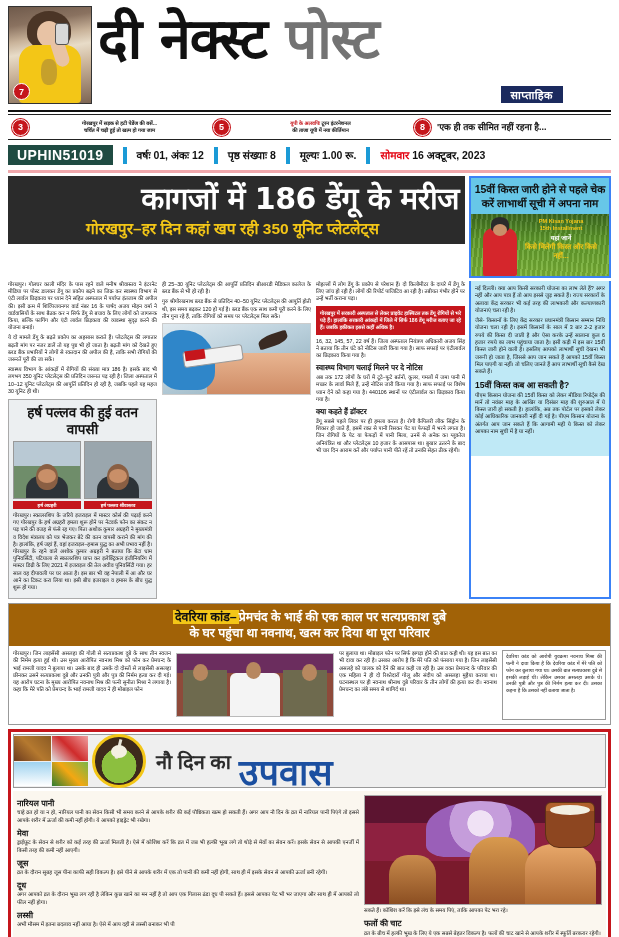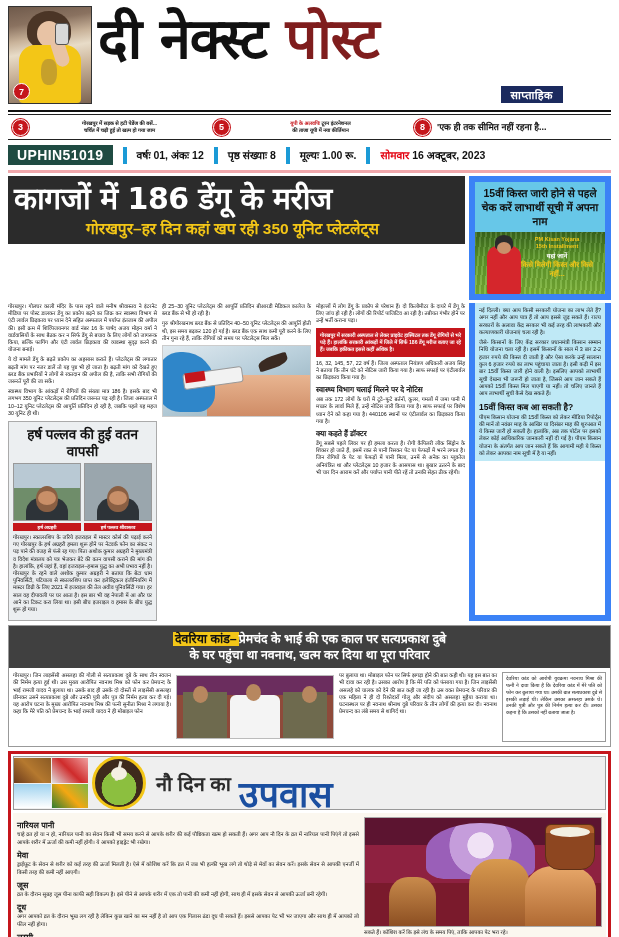--- a/index.html
+++ b/index.html
@@ -30,21 +30,21 @@
     position:absolute;left:4px;bottom:3px;width:15px;height:15px;border-radius:50%;
     background:#c5161c;color:#fff;font-size:9px;font-weight:bold;
     display:flex;align-items:center;justify-content:center;border:1px solid #fff;
   }
   .mast-title-wrap{flex:1;position:relative;padding-left:6px;}
   .mast-title{
     font-family:"DejaVu Sans",sans-serif;
     font-size:56px;line-height:62px;font-weight:bold;letter-spacing:-1px;
     color:#111;white-space:nowrap;margin-top:2px;
   }
-  .mast-title .red{color:#7f1d1d;}
+  .mast-title .red{color:#737373;}
   .mast-sub{
     position:absolute;right:48px;top:64px;
     background:#1b2a5e;color:#fff;font-size:11px;font-weight:bold;
     padding:1px 10px;letter-spacing:.5px;margin-top:16px;
   }
   .mast-rule{height:2px;background:#111;margin:0 8px;}
 
   
   .teasers{
     display:flex;align-items:center;height:24px;margin:2px 8px 0 8px;
@@ -74,47 +74,47 @@
 
   
   .body-wrap{padding:0 8px;box-sizing:border-box;}
 
   
   .lead-row{display:flex;gap:4px;margin-top:3px;}
   .lead-left{flex:1;min-width:0;}
   .lead-black{background:#2b2b2b;padding:6px 6px 5px 6px;}
   .lead-h1{
     color:#fff;font-family:"DejaVu Sans",sans-serif;font-weight:bold;
-    font-size:30px;line-height:33px;text-align:left;letter-spacing:-.5px;white-space:nowrap;
+    font-size:30px;line-height:33px;text-align:right;letter-spacing:-.5px;white-space:nowrap;
   }
   .lead-h2-wrap{background:#2b2b2b;padding:0 14px 6px 6px;}
   .lead-h2{
     color:#f3c617;font-weight:bold;font-size:15.5px;line-height:18px;text-align:center;white-space:nowrap;
   }
   .lead-right{
-    flex:0 0 142px;width:142px;border:6px solid #3b82f6;box-sizing:border-box;background:#fff;
+    flex:0 0 142px;width:142px;border:2px solid #3b82f6;box-sizing:border-box;background:#fff;
   }
   .sb-head{
     background:#67c7e8;color:#111;font-weight:bold;font-size:10.5px;line-height:14px;
     text-align:center;padding:4px 3px;
   }
   .sb-img{
     height:62px;position:relative;overflow:hidden;
     background:linear-gradient(180deg,#3c6b1e 0%,#5e9a2a 40%,#7cb437 100%);
   }
   .sb-img .stalks{position:absolute;inset:0;
     background:repeating-linear-gradient(96deg,rgba(255,255,255,.10) 0 2px,rgba(0,0,0,.10) 2px 5px);}
   .sb-farmer{position:absolute;left:12px;bottom:0;width:34px;height:48px;background:#d5262c;border-radius:10px 10px 2px 2px;}
   .sb-farmer:before{content:"";position:absolute;left:8px;top:-11px;width:18px;height:14px;background:#2b2b2b;border-radius:50% 50% 20% 20%;}
   .sb-farmer:after{content:"";position:absolute;left:10px;top:-4px;width:14px;height:12px;background:#c9906a;border-radius:50%;}
   .sb-cap{position:absolute;right:4px;top:4px;width:88px;text-align:center;}
   .sb-cap .l1{color:#f3c617;font-size:5.6px;font-weight:bold;line-height:7px;}
   .sb-cap .l2{color:#fff;font-size:6.4px;font-weight:bold;line-height:8px;margin-top:2px;}
   .sb-cap .l3{color:#f3c617;font-size:7px;font-weight:bold;line-height:9px;}
-  .sb-body{background:#bfe9f6;padding:4px 4px 1px 4px;}
+  .sb-body{background:#bfe9f6;padding:4px 4px 18px 4px;}
   .sb-body p{margin:0 0 3px 0;font-size:5.4px;line-height:7.3px;color:#111;text-align:justify;}
   .sb-sub{font-size:8.5px;font-weight:bold;color:#111;margin:3px 0 2px 0;}
 
   
   .mid-row{display:flex;gap:4px;margin-top:3px;}
   .mid-main{flex:1;min-width:0;display:flex;gap:5px;}
   .col{flex:1;min-width:0;}
   .col p{margin:0 0 3px 0;font-size:5.3px;line-height:7.2px;color:#111;text-align:justify;}
   .sub-h{font-size:7.4px;font-weight:bold;color:#111;margin:3px 0 2px 0;}
 
@@ -143,21 +143,21 @@
   .hp-head{position:absolute;left:50%;top:40%;transform:translateX(-50%);width:22px;height:26px;background:#8a5f43;border-radius:50% 50% 45% 45%;}
   .hp-head:after{content:"";position:absolute;left:2px;top:5px;width:18px;height:14px;background:#c98f68;border-radius:50%;}
   .hp-body{position:absolute;left:50%;bottom:0;transform:translateX(-50%);width:42px;height:22px;background:#2d3338;border-radius:14px 14px 0 0;}
   .hp-cap{display:flex;gap:3px;margin-top:2px;}
   .hp-cap span{flex:1;background:#c5161c;color:#fff;font-size:4.8px;font-weight:bold;text-align:center;padding:1px 0;}
   .hp-text{margin-top:3px;}
   .hp-text p{margin:0 0 3px 0;font-size:5.3px;line-height:7.2px;color:#111;text-align:justify;}
 
   
   .dev-box{border:1px solid #999;margin-top:4px;}
-  .dev-head{background:#404040;padding:5px 6px;}
+  .dev-head{background:#a16207;padding:5px 6px;}
   .dev-h{color:#fff;font-size:12.4px;font-weight:bold;line-height:16px;text-align:center;}
   .dev-h .yel{background:#f3c617;color:#111;padding:0 2px;}
   .dev-body{display:flex;gap:5px;padding:4px;background:#fff;}
   .dev-body p{margin:0 0 3px 0;font-size:5.3px;line-height:7.2px;color:#111;text-align:justify;}
   .dev-photo{height:62px;margin:3px 0;position:relative;overflow:hidden;border:1px solid #bbb;
     background:linear-gradient(180deg,#6b2d5e 0 30%,#8e4a3a 30% 100%);}
   .dev-photo .cop{position:absolute;bottom:0;width:28%;height:74%;background:#6e6a4e;}
   .dev-photo .c1{left:4%;}
   .dev-photo .c3{right:4%;}
   .dev-photo .mid{position:absolute;left:34%;bottom:0;width:32%;height:70%;background:#f4f4f4;border-radius:6px 6px 0 0;}

